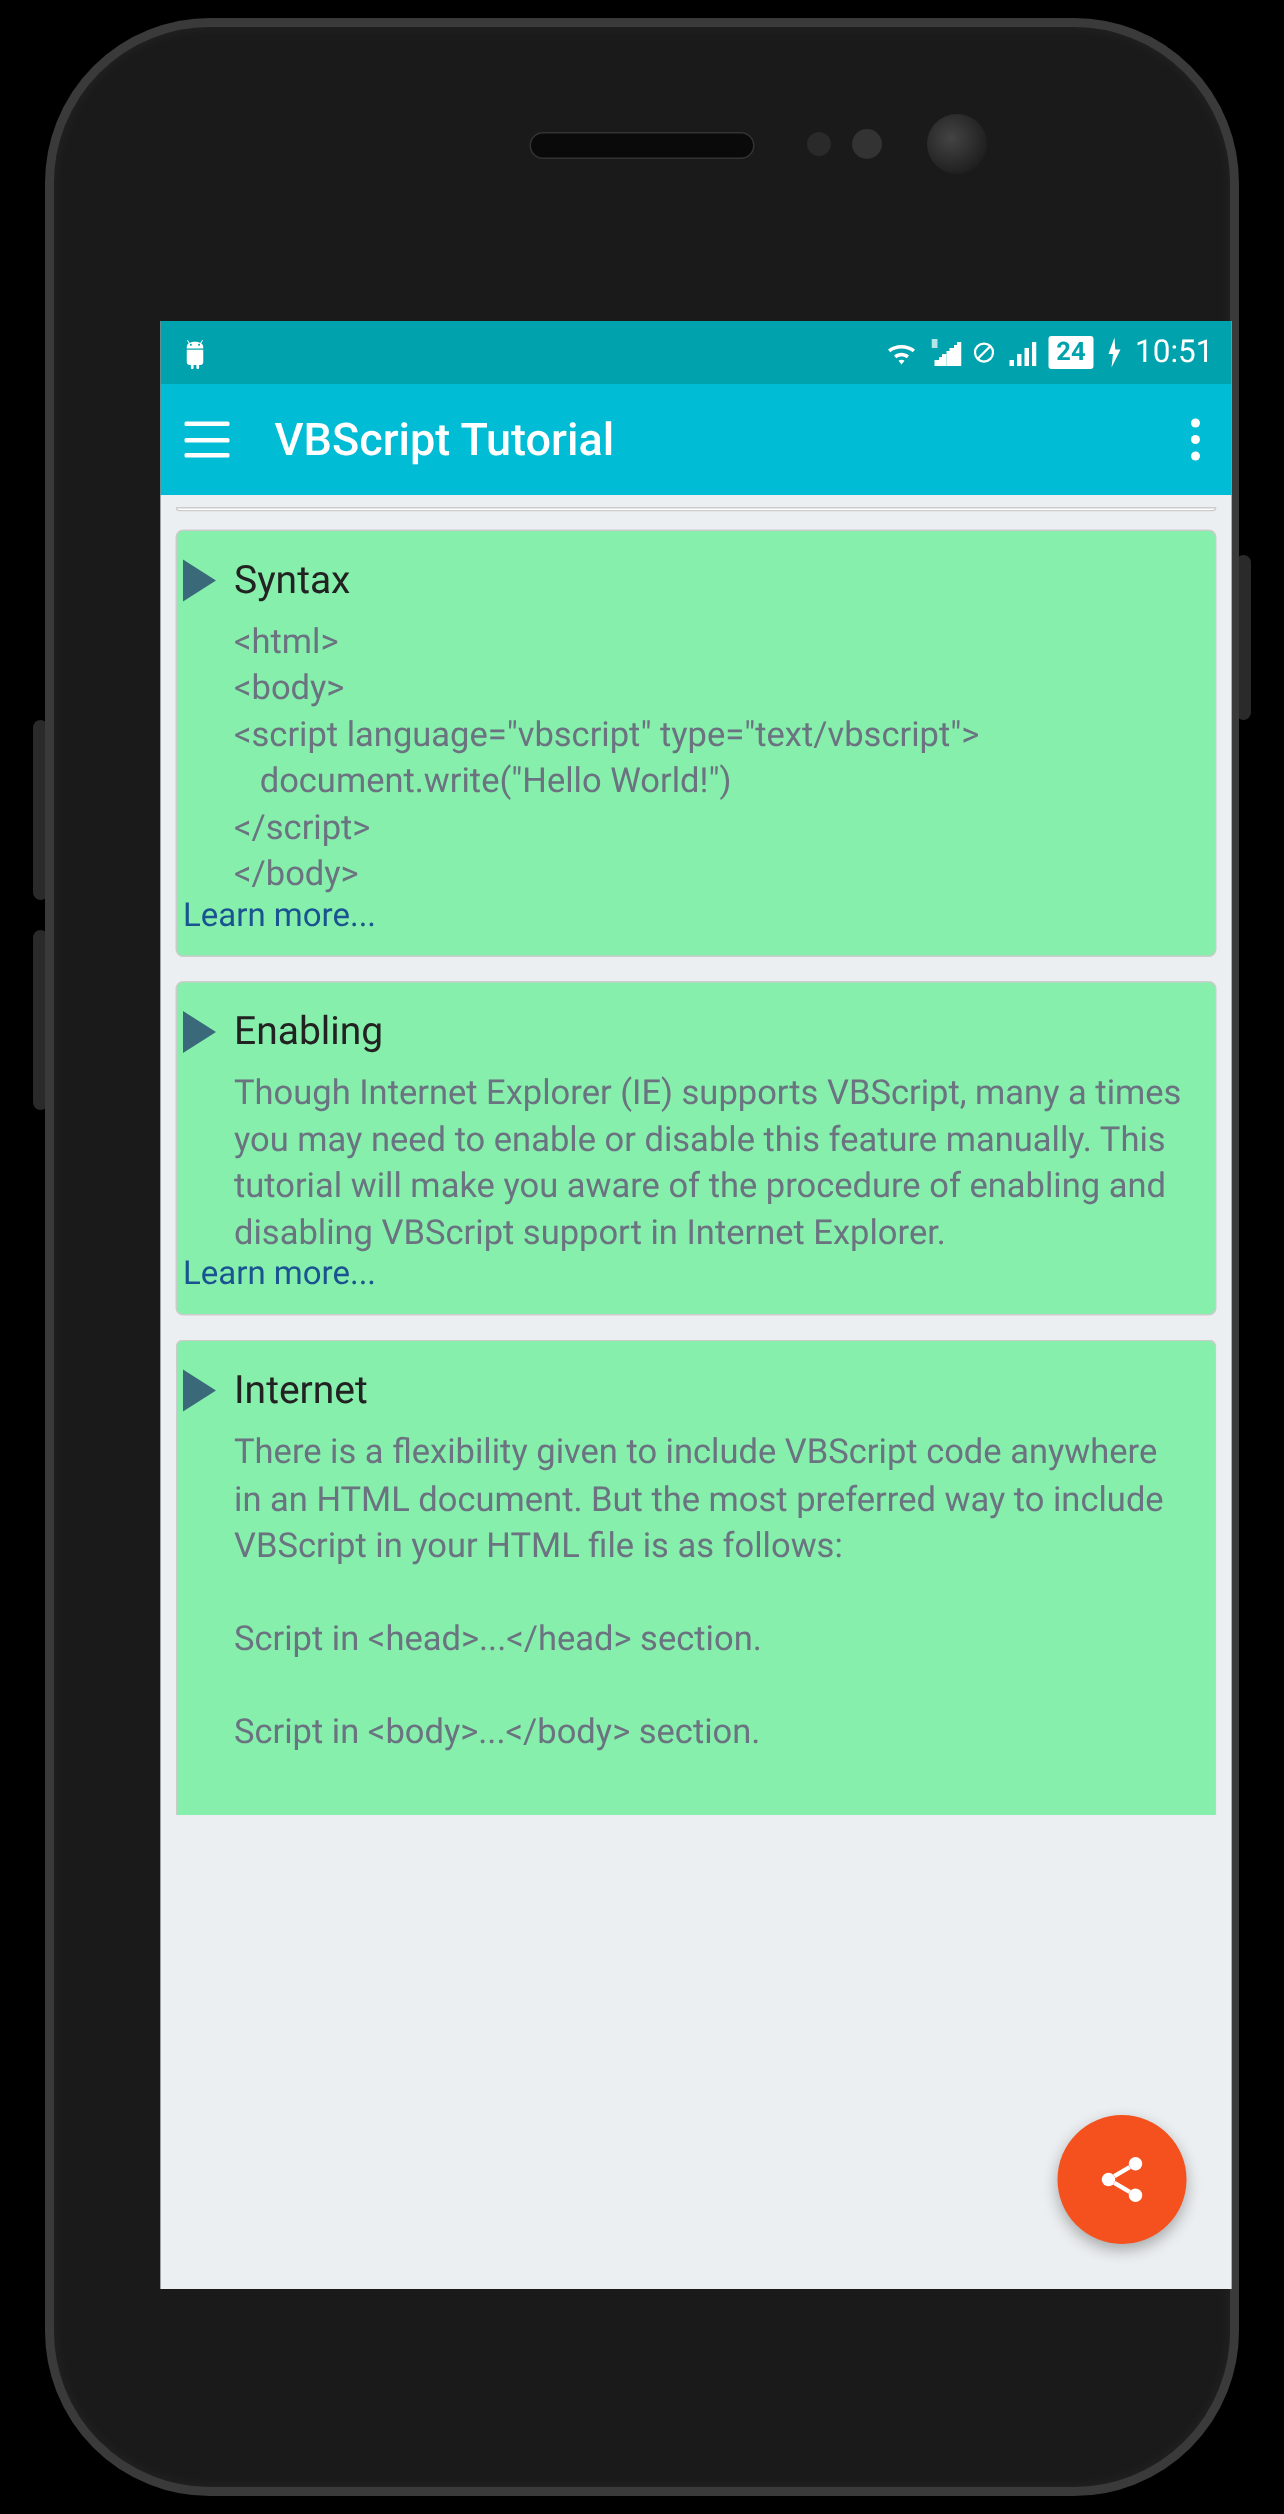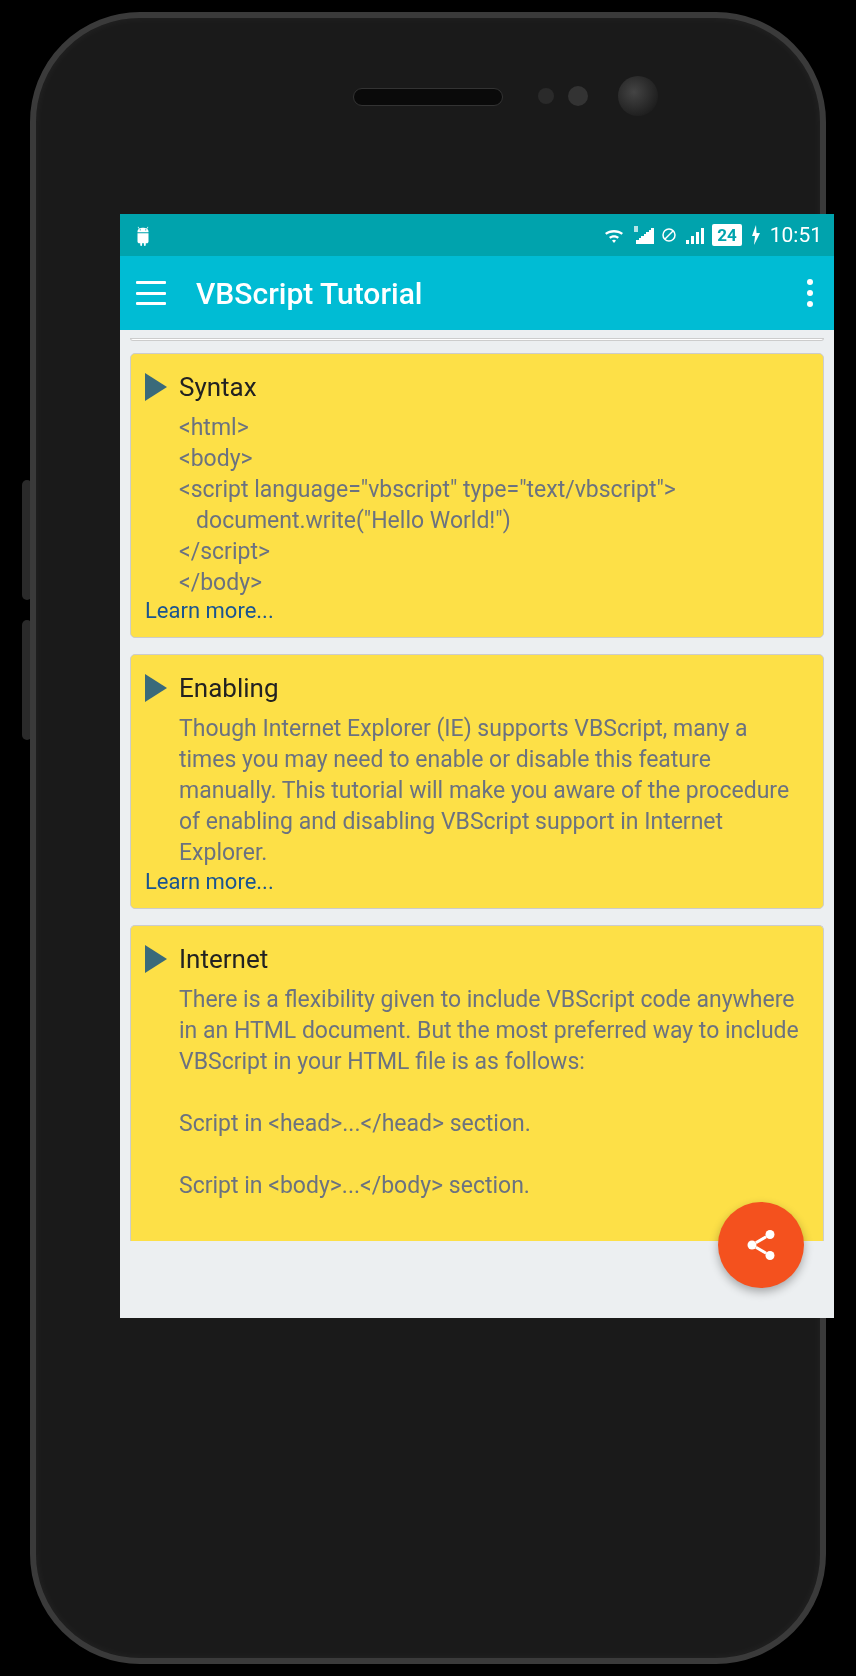--- a/index.html
+++ b/index.html
@@ -80,23 +80,23 @@
     left: 22px;
     top: 620px;
     width: 10px;
     height: 120px;
     background: #2a2a2a;
     border-radius: 5px;
   }
   .screen {
     position: absolute;
     top: 196px;
-    left: 84px;
+    left: 71px;
     width: 714px;
-    height: 1104px;
+    height: 1312px;
     background: #eceff1;
     overflow: hidden;
   }
   .status-bar {
     height: 42px;
     background: #00a3ad;
     display: flex;
     align-items: center;
     justify-content: space-between;
     padding: 0 12px;
@@ -134,24 +134,24 @@
     background: #eceff1;
   }
   .prev-card-edge {
     height: 3px;
     background: #fff;
     border: 1px solid #ccc;
     border-radius: 0 0 5px 5px;
     margin-bottom: 12px;
   }
   .card {
-    background: #fde047;
+    background: #86efac;
     border: 1px solid #ccc;
     border-radius: 5px;
-    padding: 18px 18px 14px 14px;
+    padding: 18px 18px 14px 4px;
     margin-bottom: 16px;
   }
   .card-header {
     display: flex;
     align-items: center;
     gap: 12px;
     margin-bottom: 10px;
   }
   .play-icon { width: 0; height: 0; border-left: 22px solid #3a6a7a; border-top: 14px solid transparent; border-bottom: 14px solid transparent; }
   .card-title { font-size: 26px; color: #222; }

